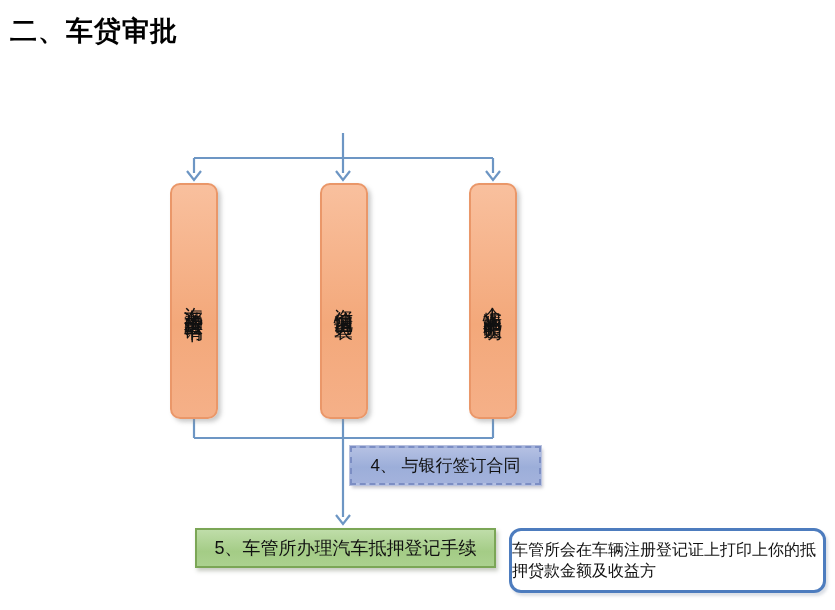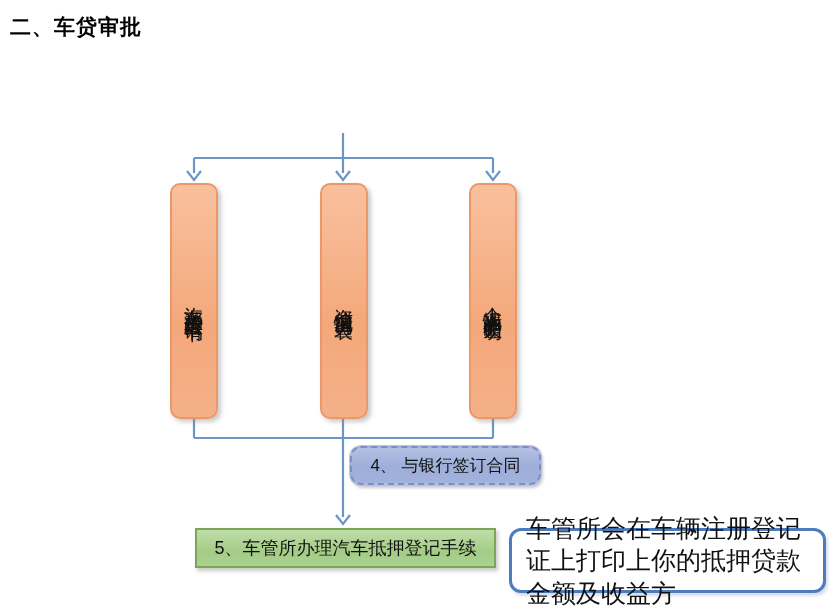--- a/index.html
+++ b/index.html
@@ -18,21 +18,20 @@
     width: 835px; height: 610px;
     pointer-events: none;
   }
   .shape {
     position: absolute;
     box-sizing: border-box;
     display: flex;
     align-items: center;
     justify-content: center;
     text-align: center;
-    border-radius: 11px;
   }
   #step3-box {
     left: 216px; top: 93px; width: 254px; height: 40px;
     background: linear-gradient(180deg, #b9c5e8 0%, #94a7d6 45%, #9aabd8 100%);
     border: 2px solid #6f86be;
     border-radius: 9px;
     box-shadow: 2px 3px 4px rgba(110,120,150,0.45);
     font-size: 18px;
   }
   .doc-box {
@@ -69,28 +68,28 @@
   }
   #note-box {
     left: 509px; top: 528px; width: 317px; height: 65px;
     background: #ffffff;
     border: 3px solid #4d7cbe;
     border-radius: 12px;
     box-shadow: 2px 3px 3px rgba(150,160,180,0.35);
     justify-content: flex-start;
     align-items: center;
     text-align: left;
-    padding: 4px 14px;
-    font-size: 25px;
+    padding: 4px 0;
+    font-size: 16px;
     line-height: 1.3;
   }
   #page-heading {
     position: absolute;
     left: 10px; top: 13px;
-    font-size: 21px;
+    font-size: 27px;
     font-weight: bold;
     letter-spacing: 1px;
     color: #000;
   }
 </style>
 </head>
 <body>
 
 <div id="canvas">
 

